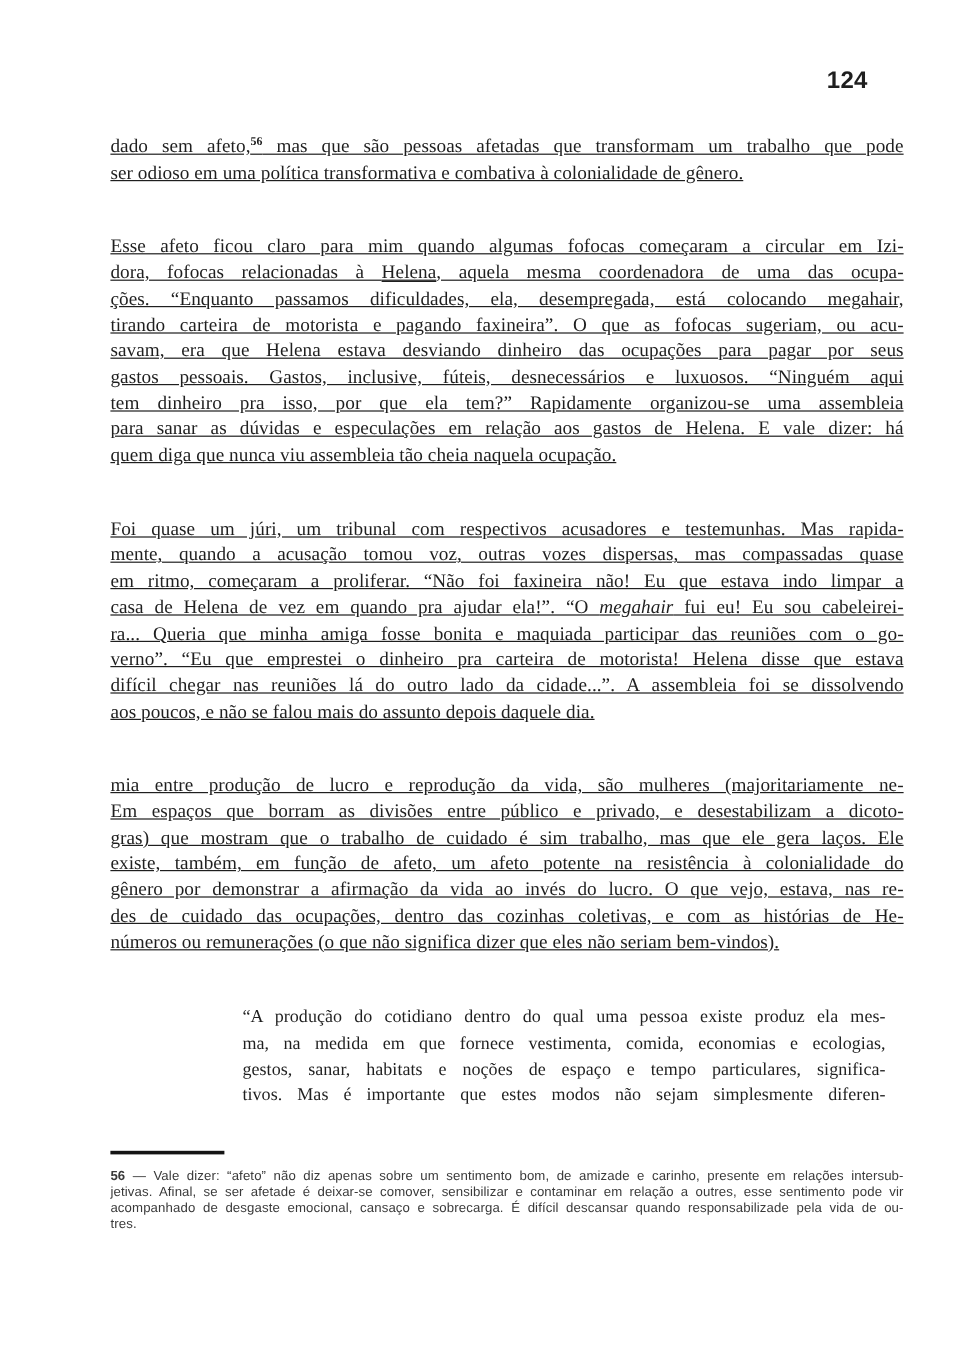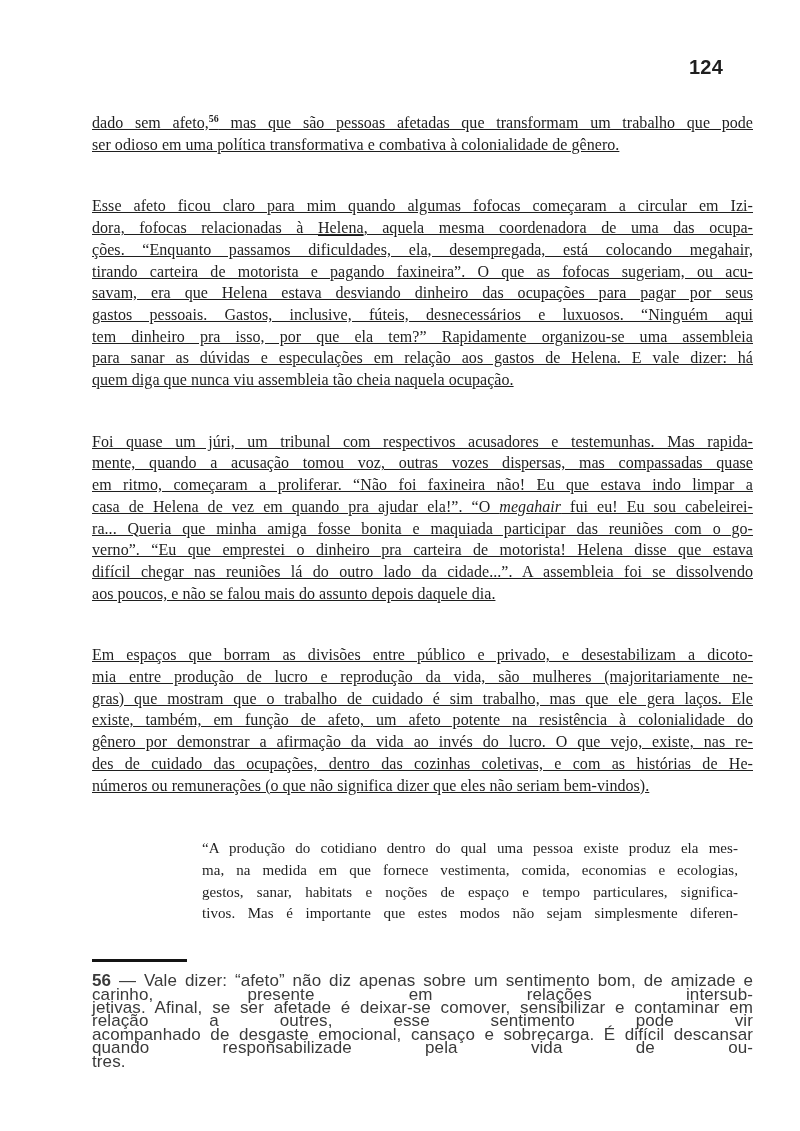--- a/index.html
+++ b/index.html
@@ -58,21 +58,21 @@
     width: 95px;
     height: 3px;
     background: var(--rule, #141414);
   }
   .footnote {
     margin-top: 12px;
     font-family: "Liberation Sans", sans-serif;
     color: var(--footnote, #3a3a3a);
   }
   .footnote .line {
-    font-size: 17px;
+    font-size: 11px;
     line-height: 13.4px;
     letter-spacing: 0.1px;
   }
   .footnote .line.last { text-align-last: left; }
 </style>
 </head>
 <body>
 
 <div class="page" style="--bg: #ffffff; --text: #1f1f1f; --footnote: #3a3a3a; --rule: #141414;">
 
@@ -102,25 +102,25 @@
         <div class="line">mente, quando a acusação tomou voz, outras vozes dispersas, mas compassadas quase</div>
         <div class="line">em ritmo, começaram a proliferar. “Não foi faxineira não! Eu que estava indo limpar a</div>
         <div class="line">casa de Helena de vez em quando pra ajudar ela!”. “O <i>megahair</i> fui eu! Eu sou cabeleirei-</div>
         <div class="line">ra... Queria que minha amiga fosse bonita e maquiada participar das reuniões com o go-</div>
         <div class="line">verno”. “Eu que emprestei o dinheiro pra carteira de motorista! Helena disse que estava</div>
         <div class="line">difícil chegar nas reuniões lá do outro lado da cidade...”. A assembleia foi se dissolvendo</div>
         <div class="line last">aos poucos, e não se falou mais do assunto depois daquele dia.</div>
       </div>
 
     <div class="paragraph">
+        <div class="line">mia entre produção de lucro e reprodução da vida, são mulheres (majoritariamente ne-</div>
         <div class="line">Em espaços que borram as divisões entre público e privado, e desestabilizam a dicoto-</div>
-        <div class="line">mia entre produção de lucro e reprodução da vida, são mulheres (majoritariamente ne-</div>
         <div class="line">gras) que mostram que o trabalho de cuidado é sim trabalho, mas que ele gera laços. Ele</div>
         <div class="line">existe, também, em função de afeto, um afeto potente na resistência à colonialidade do</div>
-        <div class="line">gênero por demonstrar a afirmação da vida ao invés do lucro. O que vejo, existe, nas re-</div>
+        <div class="line">gênero por demonstrar a afirmação da vida ao invés do lucro. O que vejo, estava, nas re-</div>
         <div class="line">des de cuidado das ocupações, dentro das cozinhas coletivas, e com as histórias de He-</div>
         <div class="line last">números ou remunerações (o que não significa dizer que eles não seriam bem-vindos).</div>
       </div>
 
     <blockquote class="quote">
         <div class="line">“A produção do cotidiano dentro do qual uma pessoa existe produz ela mes-</div>
         <div class="line">ma, na medida em que fornece vestimenta, comida, economias e ecologias,</div>
         <div class="line">gestos, sanar, habitats e noções de espaço e tempo particulares, significa-</div>
         <div class="line last">tivos. Mas é importante que estes modos não sejam simplesmente diferen-</div>
       </blockquote>

